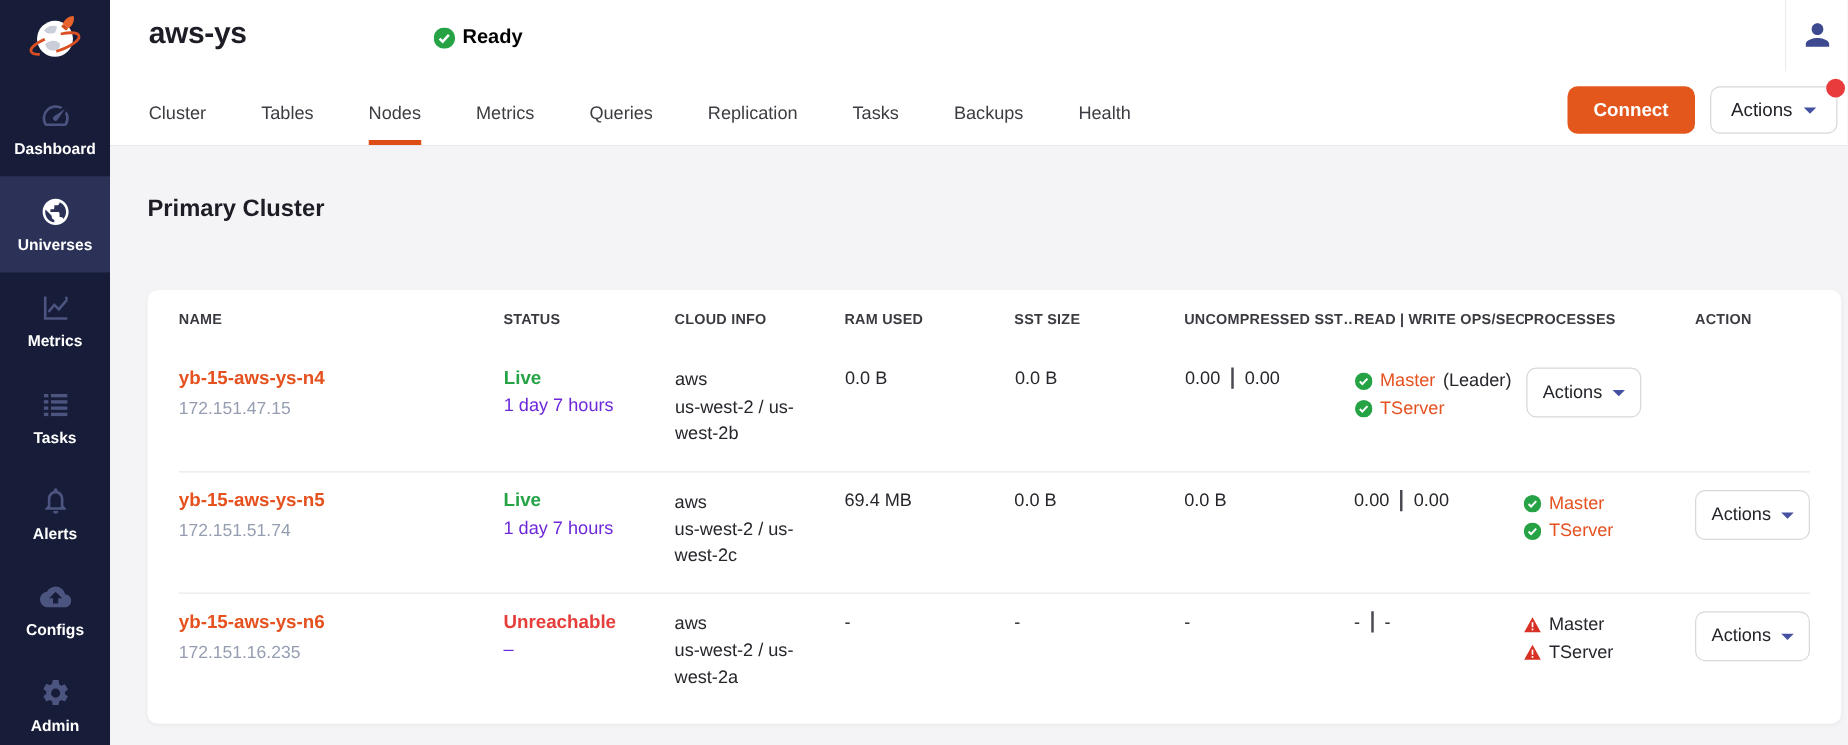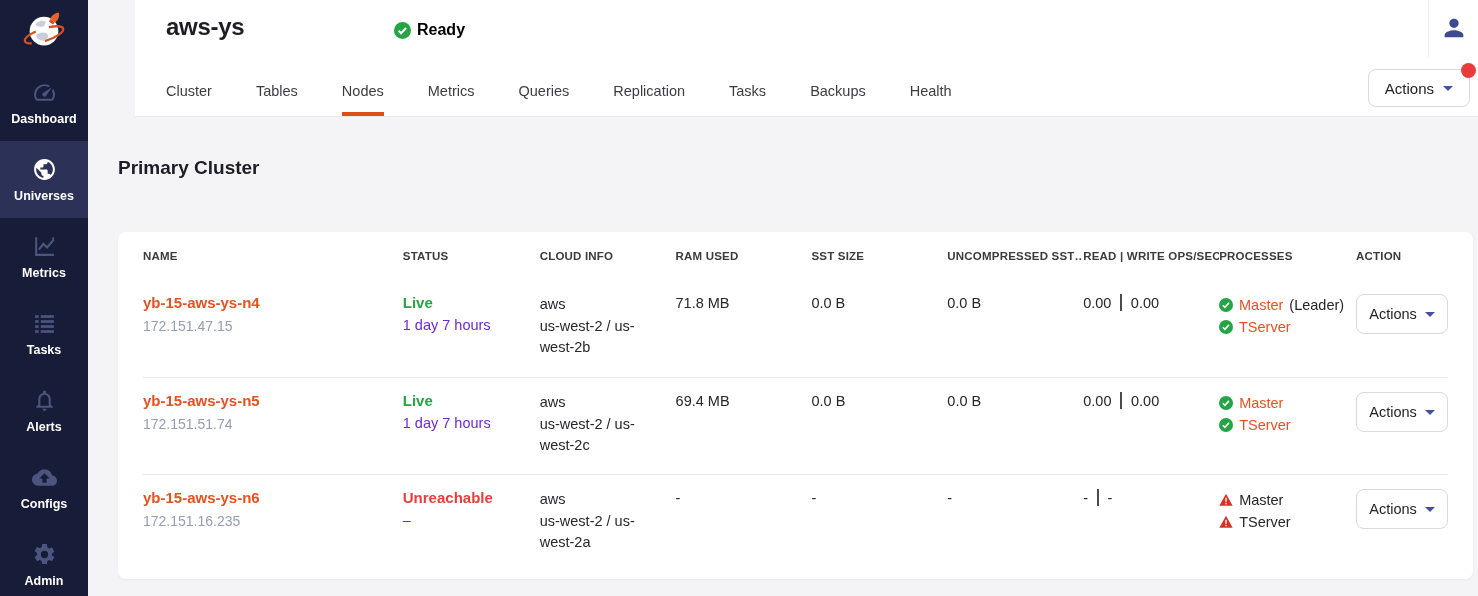--- a/index.html
+++ b/index.html
@@ -12,21 +12,21 @@
   .nav-item { height:77px; display:flex; flex-direction:column; align-items:center; justify-content:center; gap:7px; cursor:pointer; }
   .nav-item .nav-label { font-size:12.5px; font-weight:700; color:#fff; }
   .nav-item svg { width:25px; height:25px; fill:#4c5480; }
   .nav-item.active { background:#2b3157; }
   .nav-item.active svg { fill:#ffffff; }
 
   
   .main { flex:1; display:flex; flex-direction:column; min-width:0; }
 
   
-  .page-header { position:relative; height:117px; background:#fff; border-bottom:1px solid #e9e9ec; flex-shrink:0;margin-left:47px; }
+  .page-header { position:relative; height:117px; background:#fff; border-bottom:1px solid #e9e9ec; flex-shrink:0; }
   .universe-title { position:absolute; left:31px; top:13px; font-size:24px; font-weight:800; color:#1d1d26; letter-spacing:-0.3px; }
   .ready-badge { position:absolute; left:259px; top:21px; display:flex; align-items:center; gap:6px; color:#000000; font-weight:700; font-size:16px; }
   .user-btn { position:absolute; right:10px; top:14px; background:none; border:none; cursor:pointer; }
   .header-divider { position:absolute; right:49px; top:0; width:1px; height:57px; background:#ededf0; }
   .tabs { position:absolute; left:31px; bottom:0; display:flex; }
   .tab { margin-right:44px; font-size:14.5px; color:#3c3c42; padding-bottom:13px; border-bottom:4px solid transparent; cursor:pointer; white-space:nowrap; }
   .tab.active { border-bottom-color:#dd4e16; }
   .header-buttons { position:absolute; right:8px; bottom:9px; display:flex; gap:12px; }
   .btn-connect { background:#e4571c; color:#fff; font-weight:700; font-size:15px; border:none; border-radius:8px; height:38px; padding:0 21px; cursor:pointer; font-family:inherit; }
   .btn-actions { position:relative; background:#fff; border:1px solid #d8d8dd; border-radius:8px; height:38px; padding:0 16px; font-size:15px; color:#232329; display:flex; align-items:center; gap:9px; cursor:pointer; font-family:inherit; }
@@ -168,20 +168,21 @@
       <div class="tab active">Nodes</div>
       <div class="tab">Metrics</div>
       <div class="tab">Queries</div>
       <div class="tab">Replication</div>
       <div class="tab">Tasks</div>
       <div class="tab">Backups</div>
       <div class="tab">Health</div>
     </div>
 
     <div class="header-buttons">
+      <button class="btn-connect">Connect</button>
       <button class="btn-actions">
         <span>Actions</span>
         <span class="caret"></span>
         <span class="notif-dot"></span>
       </button>
     </div>
   </header>
 
   <div class="content">
     <h2 class="section-title">Primary Cluster</h2>
@@ -205,21 +206,20 @@
           <div class="node-ip">172.151.47.15</div>
         </div>
         <div class="col-status">
           <div class="status-line">Live</div>
           <div class="uptime">1 day 7 hours</div>
         </div>
         <div class="col-cloud">
           <div class="cloud-provider">aws</div>
           <div class="cloud-zone">us-west-2 / us-west-2b</div>
         </div>
-        <div class="col-ram"><span class="num">71.8 MB</span></div>
         <div class="col-sst"><span class="num">0.0 B</span></div>
         <div class="col-unc"><span class="num">0.0 B</span></div>
         <div class="col-rw">
           <div class="rw num">
             <span>0.00</span>
             <span class="rw-bar"></span>
             <span>0.00</span>
           </div>
         </div>
         <div class="col-proc">

